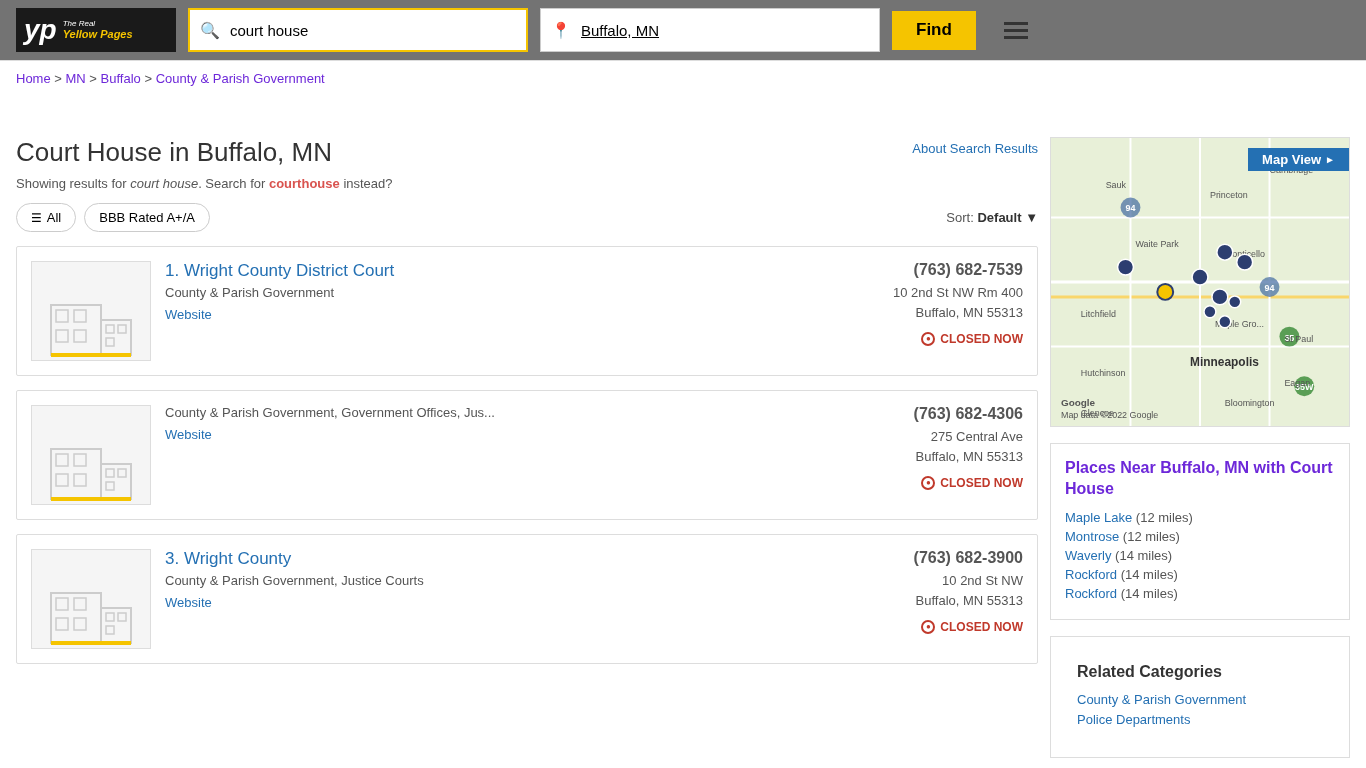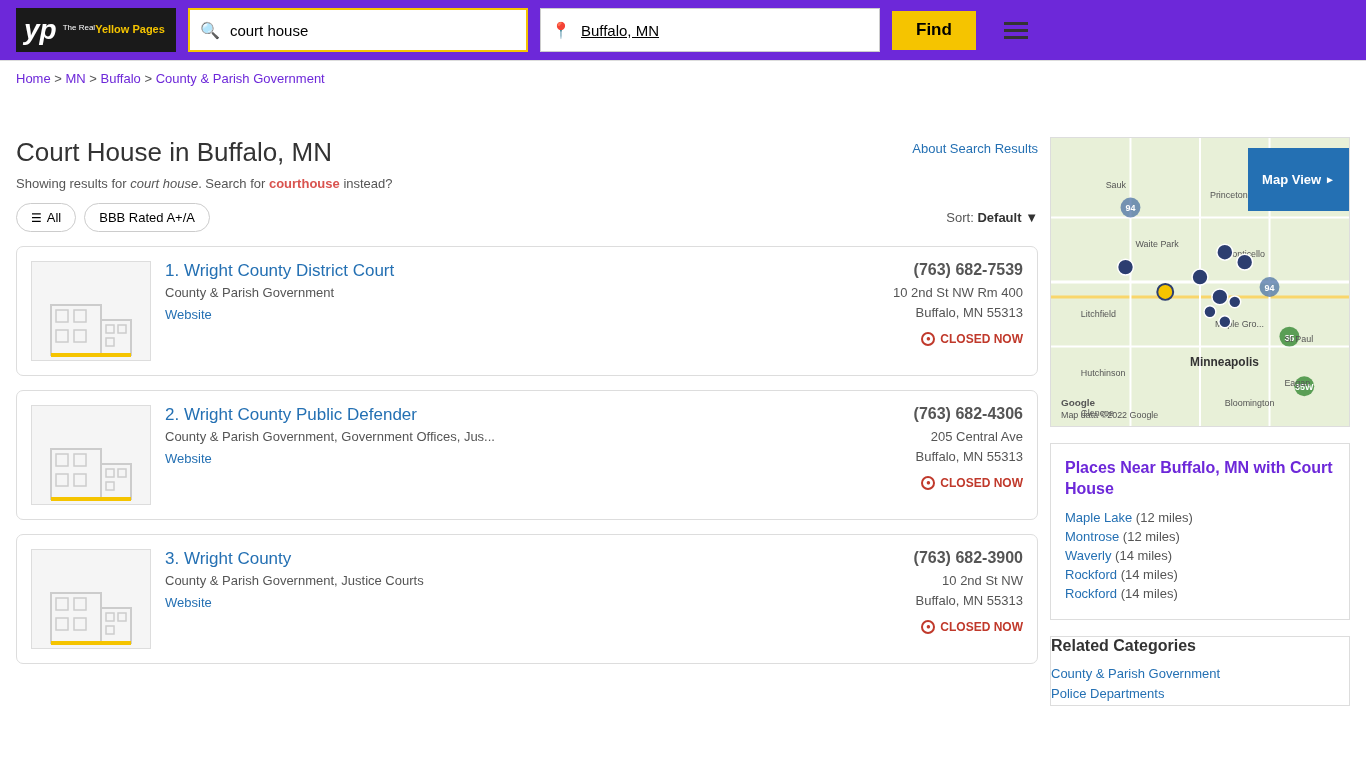--- a/index.html
+++ b/index.html
@@ -4,43 +4,44 @@
   <style>
     * { box-sizing: border-box; margin: 0; padding: 0; }
     body { font-family: Arial, sans-serif; font-size: 14px; color: #333; background: #fff; }
 
     
     .header {
       display: flex;
       align-items: center;
       padding: 8px 16px;
       border-bottom: 1px solid #ddd;
-      background: #6d28d9;
+      background: #737373;
       gap: 12px;
     }
     .logo-box {
       background: #1a1a1a;
       padding: 6px 8px;
       display: flex;
       align-items: center;
       min-width: 160px;
     }
     .logo-yp {
       font-size: 28px;
       font-weight: 900;
       color: #fff;
       font-style: italic;
       margin-right: 6px;
     }
     .logo-text {
       display: flex;
-      flex-direction: row;
+      flex-direction: column;
       color: #fff;
       font-size: 10px;
       line-height: 1.2;
+      font-style: italic;
     }
     .logo-text .the { font-size: 8px; }
     .logo-text .real { font-weight: bold; font-size: 11px; }
     .logo-text .yellow { color: #f5c400; font-weight: bold; font-size: 11px; }
     .search-box {
       display: flex;
       align-items: center;
       border: 2px solid #f5c400;
       flex: 1;
       max-width: 340px;
@@ -173,21 +174,21 @@
     .sort-area {
       font-size: 13px;
       color: #555;
     }
     .sort-area strong { color: #333; }
     .sort-arrow { color: #333; }
 
     
     .listing-card {
       border: 1px solid #ddd;
-      border-radius: 7px;
+      border-radius: 2px;
       margin-bottom: 14px;
       display: flex;
       padding: 14px;
       gap: 14px;
       background: #fff;
       cursor: pointer;
     }
     .listing-thumb {
       width: 120px;
       min-width: 120px;
@@ -275,21 +276,21 @@
       border: 1px solid #ddd;
       margin-bottom: 16px;
       background: #e8f0d8;
     }
     .map-view-btn {
       position: absolute;
       top: 10px;
       right: 0;
       background: #2470b3;
       color: #fff;
-      padding: 24px 14px;
+      padding: 4px 14px;
       font-size: 13px;
       font-weight: bold;
       cursor: pointer;
       display: flex;
       align-items: center;
       gap: 4px;
       border: none;
     }
     .map-view-btn .arrow { font-size: 10px; }
 
@@ -317,21 +318,21 @@
       font-size: 13px;
       color: #555;
     }
     .nearby-list li a {
       color: #2470b3;
       text-decoration: none;
     }
 
     .related-box {
       border: 1px solid #ddd;
-      padding: 0;
+      padding: 26px;
     }
     .related-title {
       font-size: 16px;
       font-weight: bold;
       color: #333;
       margin-bottom: 10px;
     }
     .related-list { list-style: none; }
     .related-list li {
       margin-bottom: 4px;
@@ -469,32 +470,29 @@
           <rect x="10" y="55" width="12" height="12" fill="none" stroke="#ccc" stroke-width="1.5"></rect>
           <rect x="28" y="55" width="12" height="12" fill="none" stroke="#ccc" stroke-width="1.5"></rect>
           <rect x="55" y="45" width="30" height="35" fill="none" stroke="#ccc" stroke-width="2"></rect>
           <rect x="60" y="50" width="8" height="8" fill="none" stroke="#ccc" stroke-width="1.5"></rect>
           <rect x="72" y="50" width="8" height="8" fill="none" stroke="#ccc" stroke-width="1.5"></rect>
           <rect x="60" y="63" width="8" height="8" fill="none" stroke="#ccc" stroke-width="1.5"></rect>
           <line x1="5" y1="80" x2="85" y2="80" stroke="#f5c400" stroke-width="4"></line>
         </svg>
       </div>
       <div class="listing-info">
-        <div class="listing-title">
-          <a href="#">2. <span>Wright County Public Defender</span></a>
-        </div>
         <div class="listing-category">County &amp; Parish Government, Government Offices, Jus...</div>
         <div class="listing-website">
           <a href="#">Website</a>
         </div>
       </div>
       <div class="listing-right">
         <div class="listing-phone">(763) 682-4306</div>
         <div class="listing-address">
-          <span>205 Central Ave</span><br>
+          <span>275 Central Ave</span><br>
           <span>Buffalo, MN 55313</span>
         </div>
         <div class="closed-badge">
           <span class="clock-icon">●</span>
           <span>CLOSED NOW</span>
         </div>
       </div>
     </div>
 
     <div class="listing-card">

